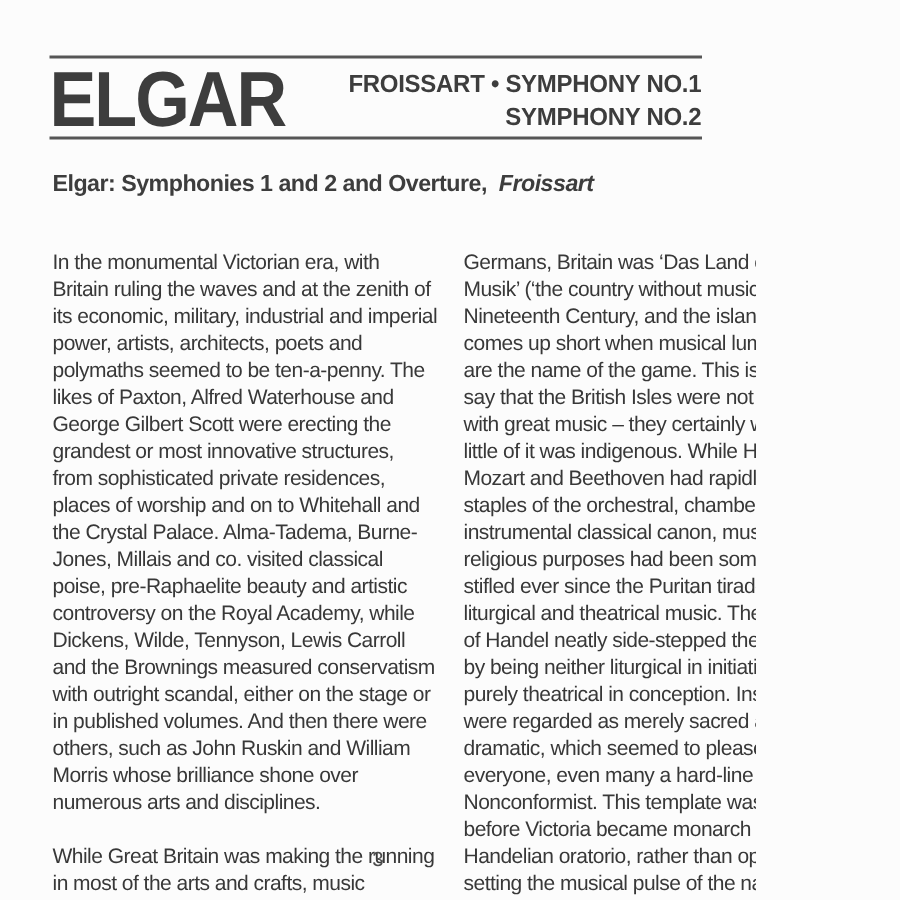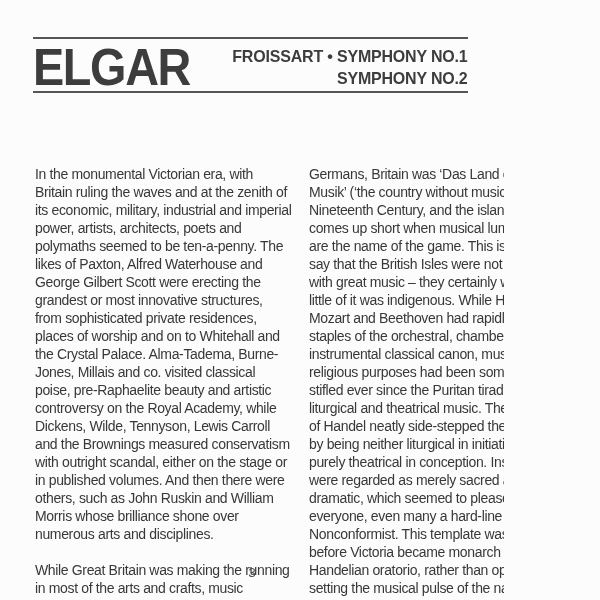--- a/index.html
+++ b/index.html
@@ -63,20 +63,24 @@
   <div>
     <div class="rule rule-top"></div>
     <div class="composer">ELGAR</div>
     <div class="works">
       <div>FROISSART • SYMPHONY NO.1</div>
       <div>SYMPHONY NO.2</div>
     </div>
     <div class="rule rule-bottom"></div>
   </div>
 
+  <h1 class="article-title">
+    <span>Elgar: Symphonies 1 and 2 and Overture,</span>
+    <span class="italic">Froissart</span>
+  </h1>
 
   <div class="columns">
     <div class="col">
       <p>In the monumental Victorian era, with Britain ruling the waves and at the zenith of its economic, military, industrial and imperial power, artists, architects, poets and polymaths seemed to be ten-a-penny. The likes of Paxton, Alfred Waterhouse and George Gilbert Scott were erecting the grandest or most innovative structures, from sophisticated private residences, places of worship and on to Whitehall and the Crystal Palace. Alma-Tadema, Burne-Jones, Millais and co. visited classical poise, pre-Raphaelite beauty and artistic controversy on the Royal Academy, while Dickens, Wilde, Tennyson, Lewis Carroll and the Brownings measured conservatism with outright scandal, either on the stage or in published volumes. And then there were others, such as John Ruskin and William Morris whose brilliance shone over numerous arts and disciplines.</p>
       <p>While Great Britain was making the running in most of the arts and crafts, music seemed barely to be on the agenda – at least so far as home-grown talent was concerned. To the</p>
     </div>
     <div class="col">
       <p>Germans, Britain was ‘Das Land ohne Musik’ (‘the country without music’) in the Nineteenth Century, and the island certainly comes up short when musical luminaries are the name of the game. This is hardly to say that the British Isles were not awash with great music – they certainly were, but little of it was indigenous. While Haydn, Mozart and Beethoven had rapidly become staples of the orchestral, chamber and instrumental classical canon, music for religious purposes had been somewhat stifled ever since the Puritan tirades against liturgical and theatrical music. The oratorios of Handel neatly side-stepped these issues by being neither liturgical in initiation nor purely theatrical in conception. Instead they were regarded as merely sacred and dramatic, which seemed to please everyone, even many a hard-line Nonconformist. This template was set before Victoria became monarch and Handelian oratorio, rather than opera, was setting the musical pulse of the nation. By the time Victoria and Albert were Queen and Prince Consort, Mendelssohn was already</p>
     </div>
   </div>

